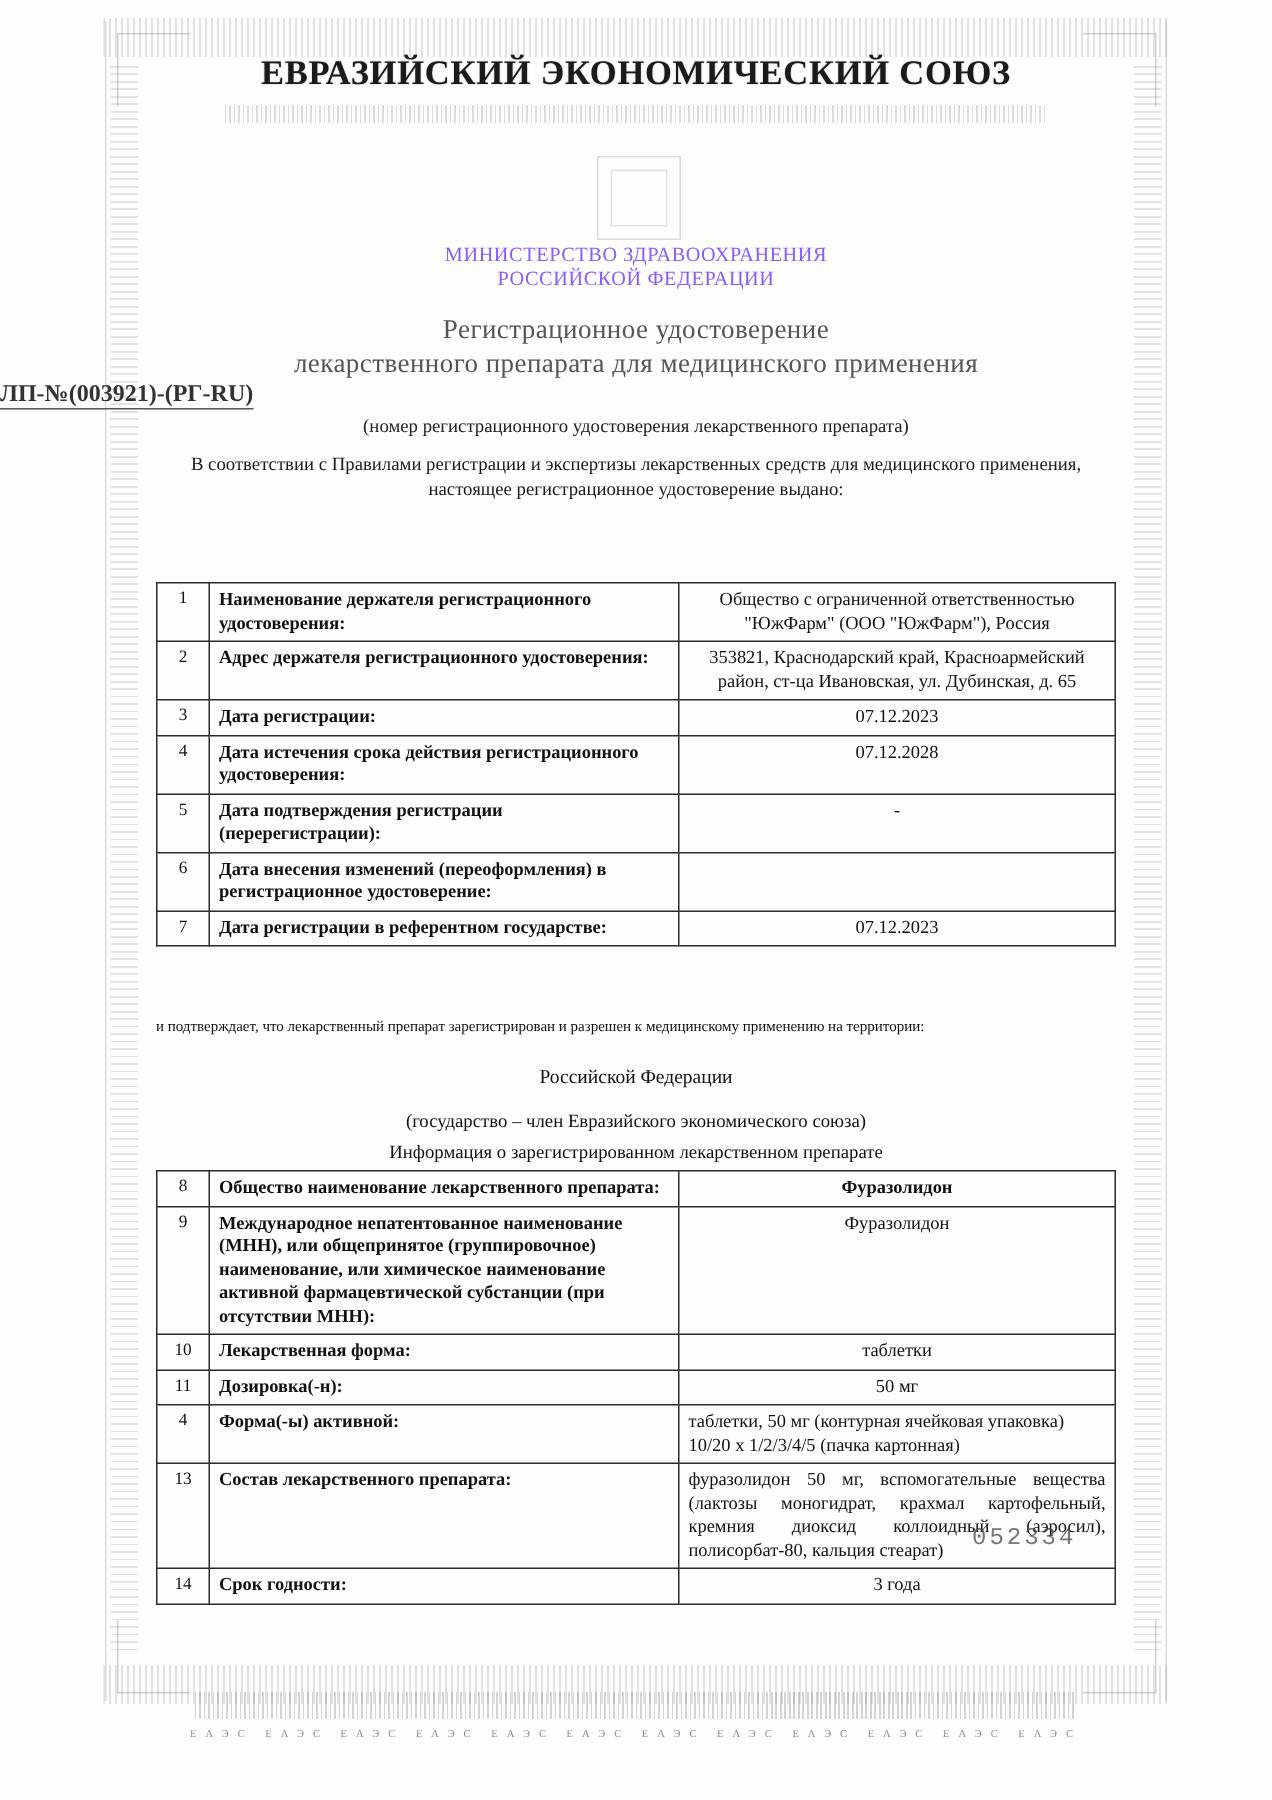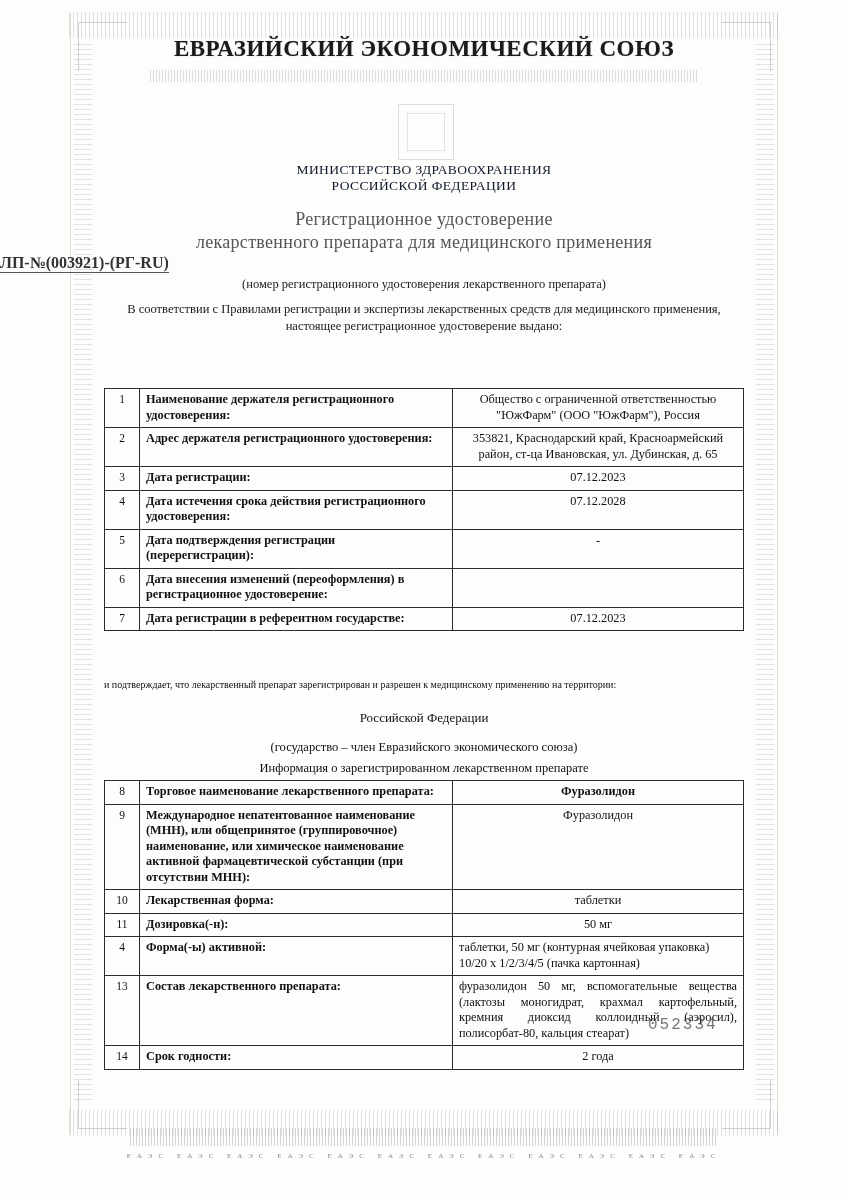--- a/index.html
+++ b/index.html
@@ -116,21 +116,21 @@
     border: 1px solid rgba(120,120,120,.35);
   }
 
   .ministry {
     position: absolute;
     left: 0; right: 0;
     top: 162px;
     text-align: center;
     font-size: 13.5px;
     line-height: 16px;
-    color: #0f172a;
+    color: #8b5cf6;
     letter-spacing: .4px;
   }
 
   .cert-title {
     position: absolute;
     left: 0; right: 0;
     top: 208px;
     text-align: center;
     font-size: 18px;
     line-height: 23px;
@@ -348,21 +348,21 @@
 
   <div class="confirm">и подтверждает, что лекарственный препарат зарегистрирован и разрешен к медицинскому применению на территории:</div>
   <div class="country">Российской Федерации</div>
   <div class="country-note">(государство – член Евразийского экономического союза)</div>
   <div class="info-head">Информация о зарегистрированном лекарственном препарате</div>
 
   <table class="reg tbl2">
     <tbody id="tbody-product">
         <tr>
           <td class="num">8</td>
-          <td class="lbl">Торговое наименование лекарственного препарата:</td>
+          <td class="lbl">Общество наименование лекарственного препарата:</td>
           <td class="val bold">Фуразолидон</td>
         </tr>
         <tr>
           <td class="num">9</td>
           <td class="lbl">Международное непатентованное наименование (МНН), или общепринятое (группировочное) наименование, или химическое наименование активной фармацевтической субстанции (при отсутствии МНН):</td>
           <td class="val">Фуразолидон</td>
         </tr>
         <tr>
           <td class="num">10</td>
           <td class="lbl">Лекарственная форма:</td>
@@ -379,21 +379,21 @@
           <td class="val left">таблетки, 50 мг (контурная ячейковая упаковка) 10/20 x 1/2/3/4/5 (пачка картонная)</td>
         </tr>
         <tr>
           <td class="num">13</td>
           <td class="lbl">Состав лекарственного препарата:</td>
           <td class="val just">фуразолидон 50 мг, вспомогательные вещества (лактозы моногидрат, крахмал картофельный, кремния диоксид коллоидный (аэросил), полисорбат-80, кальция стеарат)</td>
         </tr>
         <tr>
           <td class="num">14</td>
           <td class="lbl">Срок годности:</td>
-          <td class="val">2 года</td>
+          <td class="val">3 года</td>
         </tr>
       </tbody>
   </table>
 
   <div class="watermark-num">052334</div>
 
   <div class="bottom-orn"></div>
   <div class="bottom-strip">ЕАЭС ЕАЭС ЕАЭС ЕАЭС ЕАЭС ЕАЭС ЕАЭС ЕАЭС ЕАЭС ЕАЭС ЕАЭС ЕАЭС</div>
 
 </div>

